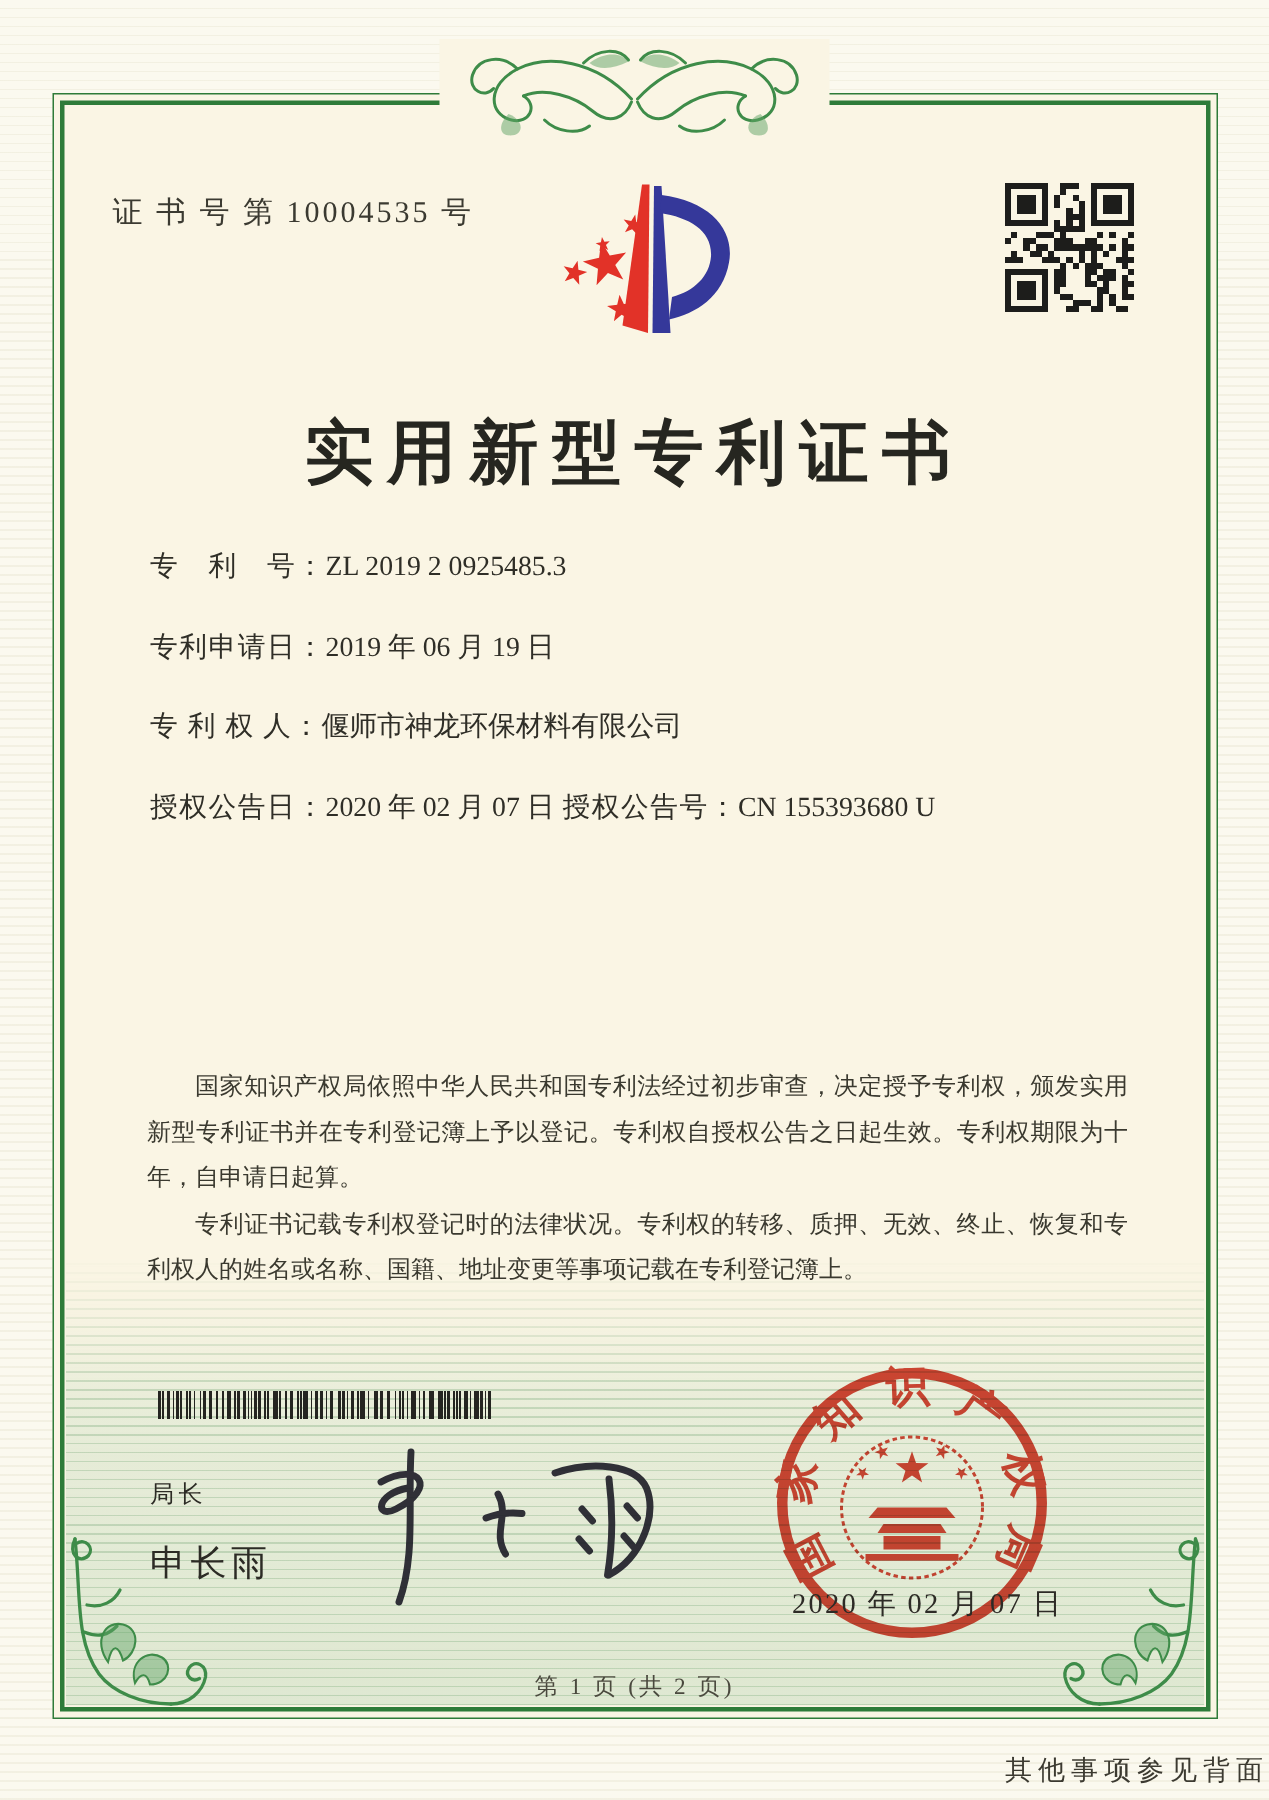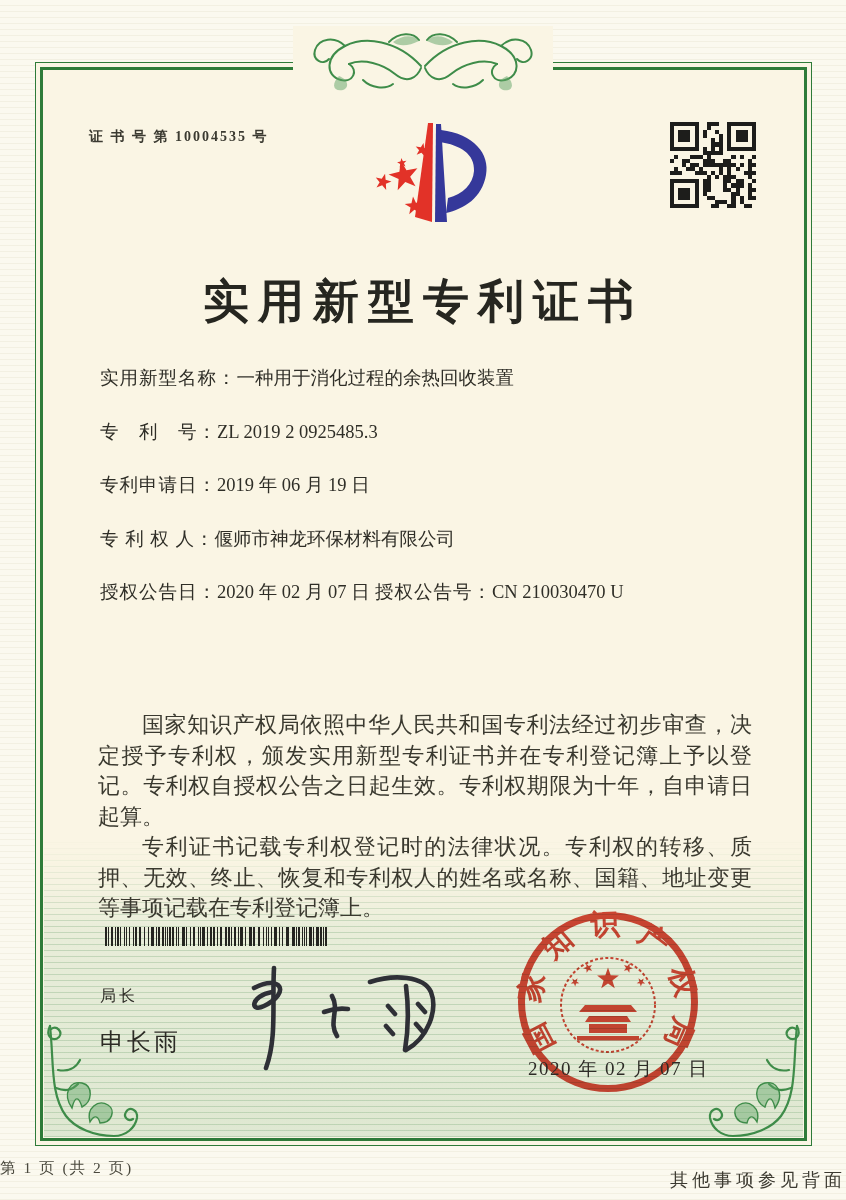--- a/index.html
+++ b/index.html
@@ -44,50 +44,50 @@
     position:absolute;left:8px;right:8px;bottom:8px;height:300px;
     background:
       repeating-linear-gradient(0deg, rgba(110,162,112,.30) 0 1px, rgba(0,0,0,0) 1px 6px),
       linear-gradient(rgba(204,224,199,0) 0%, rgba(204,224,199,.40) 35%, rgba(199,221,194,.55) 100%);
     -webkit-mask-image:linear-gradient(rgba(0,0,0,0), #000 30%);
             mask-image:linear-gradient(rgba(0,0,0,0), #000 30%);
     pointer-events:none;
   }
   .abs{position:absolute;}
   .cert-no{
-    left:89px;top:128px;
-    font-size:14px;letter-spacing:2px;color:#3b3a31;font-weight:bold;
+    left:75px;top:128px;
+    font-size:20px;letter-spacing:2px;color:#3b3a31;
   }
   .logo{left:352px;top:110px;width:170px;height:125px;}
   .qr{left:670px;top:122px;width:86px;height:86px;}
   .title{
     left:0;right:0;top:244px;text-align:center;
     font-size:46px;font-weight:700;letter-spacing:9px;color:#262620;margin-top:27px;
   }
   .fields{left:100px;top:366px;width:660px;font-size:18.5px;color:#2f2e27;}
   .field-row{height:53.5px;line-height:24px;white-space:nowrap;}
   .field-row .lbl{letter-spacing:1px;}
   .row-grant{position:relative;font-family:Liberation Serif, serif;}
   .grant-no{position:absolute;left:275px;top:0;}
   .body-text{
     left:98px;top:710px;width:654px;
-    font-size:22px;line-height:30.5px;
+    font-size:16px;line-height:30.5px;
     text-align:justify;color:#3a392f;
   }
   .body-text p{text-indent:2em;}
   .barcode{left:105px;top:927px;width:226px;height:19px;}
   .officer-title{left:100px;top:986px;font-size:16px;letter-spacing:3px;color:#2c2b25;
                  font-family:"Liberation Sans","DejaVu Sans",sans-serif;}
   .officer-name{left:100px;top:1026px;font-size:24px;letter-spacing:3px;color:#2c2b25;
                 font-family:"Liberation Sans","DejaVu Sans",sans-serif;}
   .signature{left:228px;top:952px;width:235px;height:125px;}
   .seal{left:512px;top:906px;width:192px;height:192px;mix-blend-mode:multiply;opacity:.93;}
   .seal-date{left:528px;top:1056px;font-size:19px;letter-spacing:1.5px;color:#2d2b26;}
-  .page-indicator{left:0;right:0;top:1114px;
-                  font-size:15.5px;letter-spacing:2px;color:#4a493e;margin-top:44px;}
+  .page-indicator{left:0;right:0;top:1114px;text-align:center;
+                  font-size:15.5px;letter-spacing:2px;color:#4a493e;}
   .back-note{left:0;right:0;top:1168px;text-align:right;
              font-size:18px;letter-spacing:4px;color:#3c3a31;margin-left:48px;}
   .top-ornament{left:293px;top:26px;width:260px;height:72px;background:var(--paper);}
   .corner-fl{width:100px;height:120px;}
   .corner-left{left:42px;bottom:58px;}
   .corner-right{right:41px;bottom:58px;transform:scaleX(-1);}
   svg{display:block;width:100%;height:100%;}
 </style>
 </head>
 <body>
@@ -397,35 +397,32 @@
         <rect x="15" y="20" width="1" height="1" fill="#1d1d1b"></rect>
         <rect x="18" y="20" width="1" height="1" fill="#1d1d1b"></rect>
         <rect x="19" y="20" width="1" height="1" fill="#1d1d1b"></rect>
       </svg>
   </div>
 
   <div class="abs title">实用新型专利证书</div>
 
   <div class="abs fields">
     <div class="field-row">
-      <span class="lbl">实用新型名称：</span><span>一种用于消化过程的余热回收装置</span>
-    </div>
-    <div class="field-row">
       <span class="lbl">专　利　号：</span><span>ZL 2019 2 0925485.3</span>
     </div>
     <div class="field-row">
       <span class="lbl">专利申请日：</span><span>2019 年 06 月 19 日</span>
     </div>
     <div class="field-row">
       <span class="lbl">专 利 权 人：</span><span>偃师市神龙环保材料有限公司</span>
     </div>
     <div class="field-row row-grant">
       <span class="lbl">授权公告日：</span><span>2020 年 02 月 07 日</span>
       <span class="grant-no">
-        <span class="lbl">授权公告号：</span><span>CN 210030470 U</span>
+        <span class="lbl">授权公告号：</span><span>CN 155393680 U</span>
       </span>
     </div>
   </div>
 
   <div class="abs body-text">
     <p>国家知识产权局依照中华人民共和国专利法经过初步审查，决定授予专利权，颁发实用新型专利证书并在专利登记簿上予以登记。专利权自授权公告之日起生效。专利权期限为十年，自申请日起算。</p>
     <p>专利证书记载专利权登记时的法律状况。专利权的转移、质押、无效、终止、恢复和专利权人的姓名或名称、国籍、地址变更等事项记载在专利登记簿上。</p>
   </div>
 
   <div class="abs barcode">

